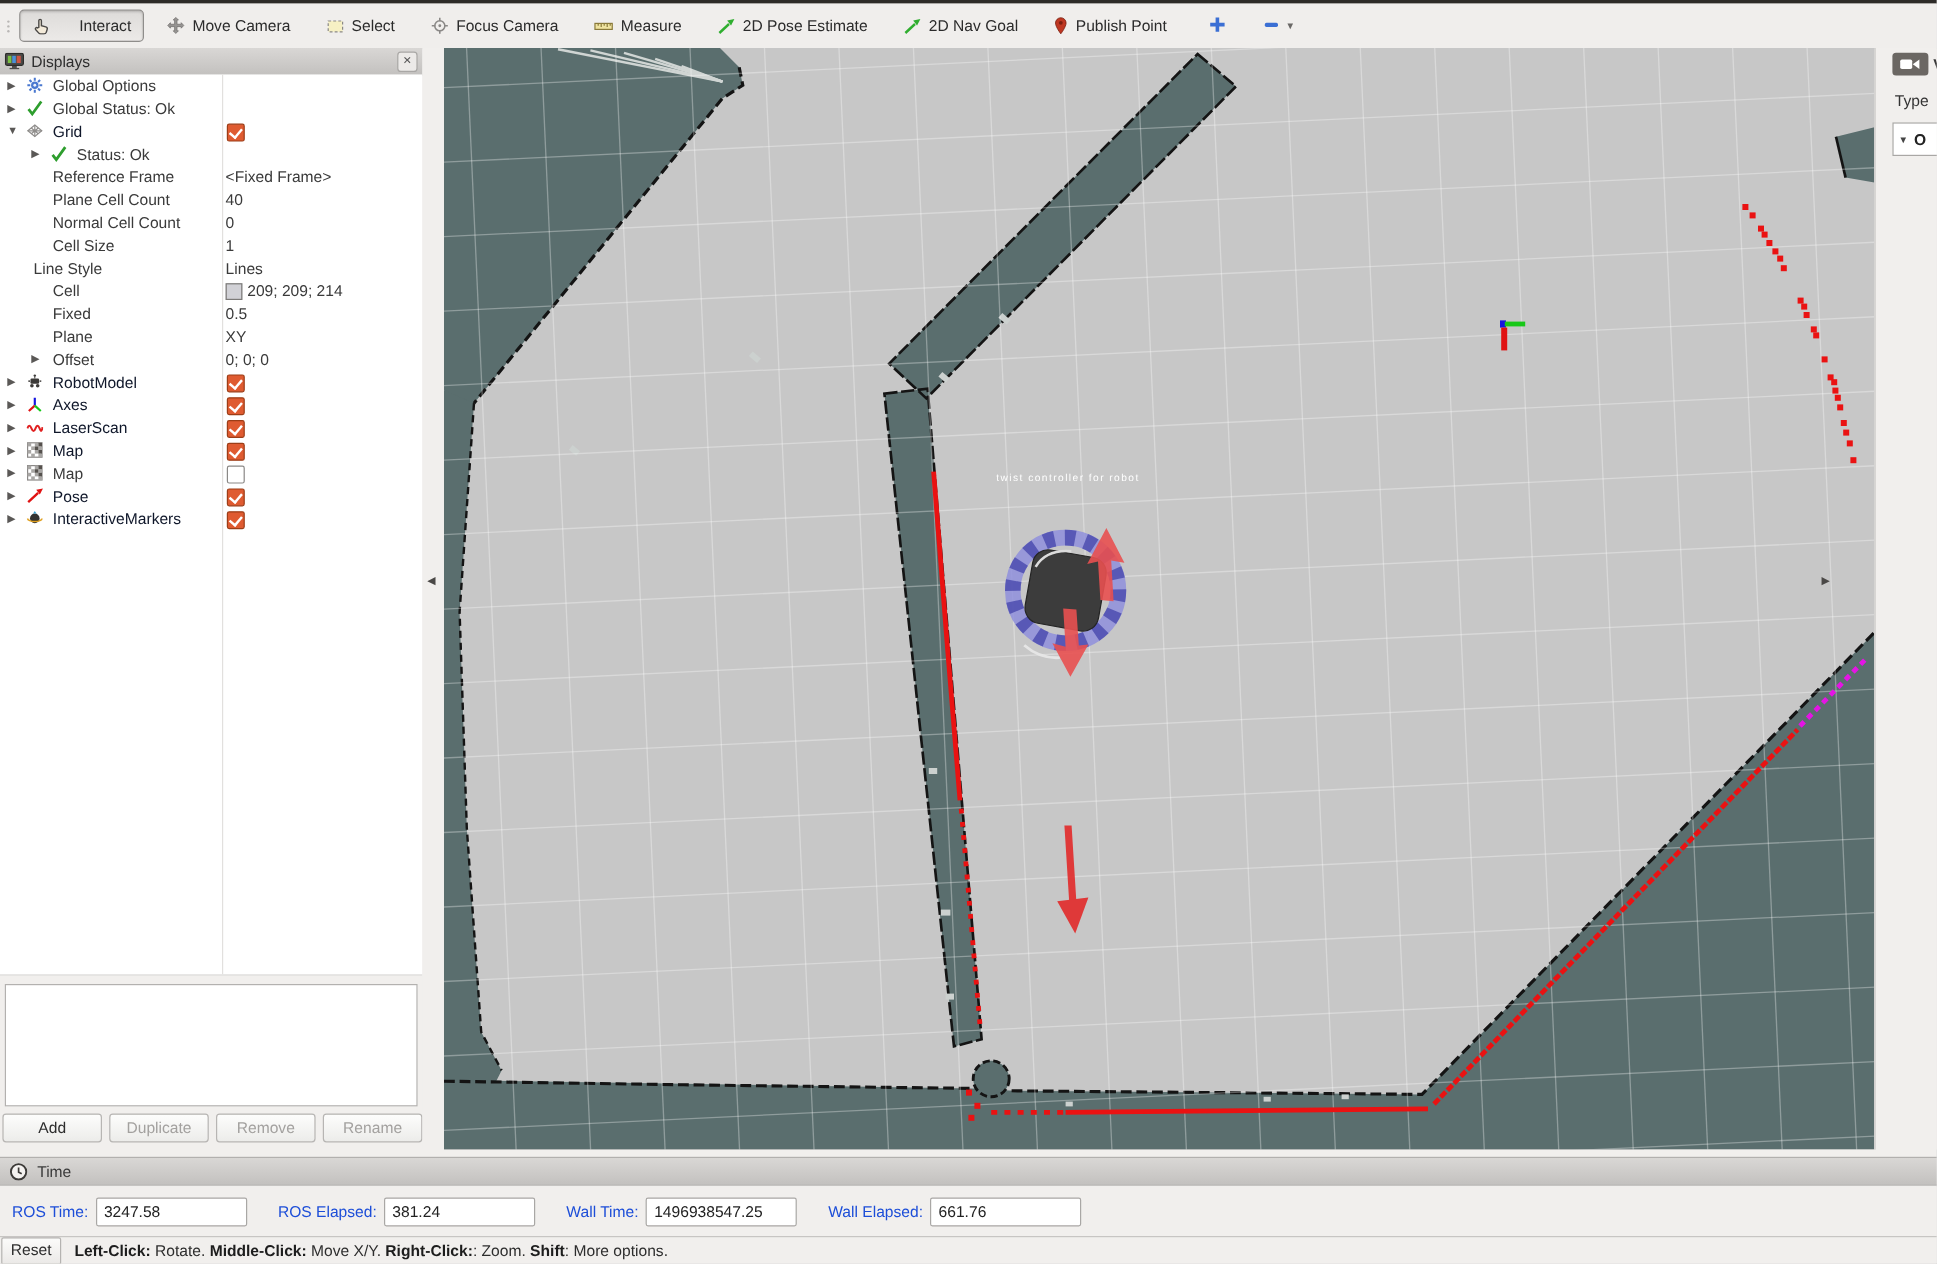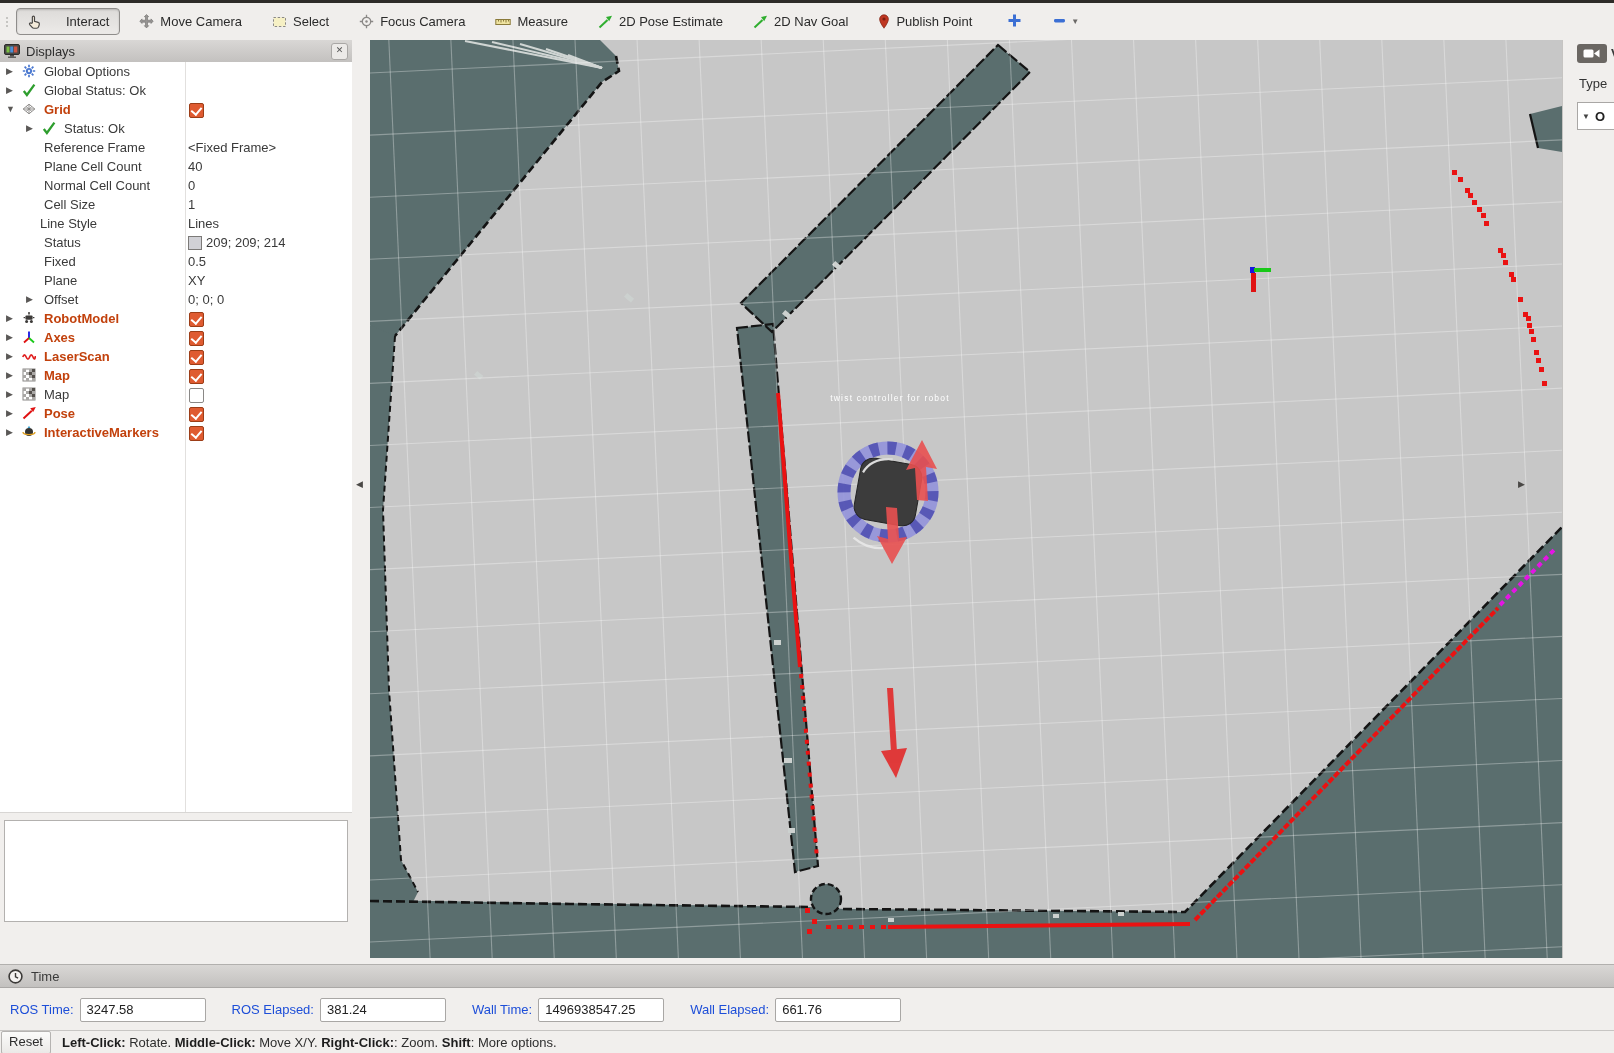--- a/index.html
+++ b/index.html
@@ -21,21 +21,21 @@
   #displays-panel{left:0;top:40px;width:352px;height:918px;background:#f1efed;}
   .panel-header{height:22px;background:linear-gradient(#d9d7d5,#c3c1bf);border-bottom:1px solid #a9a7a5;display:flex;align-items:center;padding:0 4px;position:relative;}
   .panel-header .ph-title{margin-left:6px;color:#2e2e2e;}
   .ph-close{position:absolute;right:4px;top:3px;width:15px;height:15px;background:#eceae8;border:1px solid #a9a7a5;border-radius:3px;font-size:9px;line-height:13px;text-align:center;color:#555;}
   #display-tree{position:absolute;left:0;top:22px;width:352px;height:750px;background:#ffffff;border-bottom:1px solid #d8d6d4;overflow:hidden;}
   #tree-divider{position:absolute;left:185px;top:0;width:1px;height:100%;background:#e2e0de;}
   .trow{position:relative;height:19px;line-height:19px;}
   .twisty{position:absolute;font-size:9px;color:#5a5856;top:0;}
   .ticon{position:absolute;top:2px;}
   .tlabel{position:absolute;top:0;white-space:nowrap;}
-  .trow.emph .tlabel{color:#c2410c;font-weight:bold;}
+  .trow.emph .tlabel{color:#0f172a;font-weight:normal;}
   .tvalue{position:absolute;left:188px;top:0;white-space:nowrap;display:flex;align-items:center;gap:4px;height:19px;text-align:center;}
   .swatch{width:12px;height:12px;background:#d1d1d6;border:1px solid #7c7a78;display:inline-block;}
   .cbox{position:absolute;left:189px;top:3px;width:13px;height:13px;border-radius:2px;}
   .cbox.checked{background:#df5b31;border:1px solid #9c3d17;}
   .cbox.checked::after{content:"";position:absolute;left:3px;top:1px;width:5px;height:8px;border:solid #fff;border-width:0 2px 2px 0;transform:rotate(40deg);}
   .cbox.unchecked{background:#fff;border:1px solid #8a8886;}
   #desc-box{position:absolute;left:4px;top:780px;width:342px;height:100px;background:#fff;border:1px solid #b3b1af;}
   #panel-buttons{position:absolute;left:2px;top:888px;width:350px;display:flex;gap:6px;}
   .pbtn{flex:1;height:22px;border:1px solid #b7b5b3;border-radius:3px;background:linear-gradient(#fdfdfc,#ececea);text-align:center;line-height:21px;color:#2d2d2d;}
   .pbtn.disabled{color:#a3a19f;}
@@ -228,27 +228,27 @@
           <span>0</span>
         </span>
       </div>
       <div class="trow">
         <span class="tlabel" style="left: 44px;">Cell Size</span>
         <span class="tvalue">
           <span>1</span>
         </span>
       </div>
       <div class="trow">
-        <span class="tlabel" style="left: 40px;">Line Style</span>
+        <span class="tlabel" style="left: 28px;">Line Style</span>
         <span class="tvalue">
           <span>Lines</span>
         </span>
       </div>
       <div class="trow">
-        <span class="tlabel" style="left: 44px;">Status</span>
+        <span class="tlabel" style="left: 44px;">Cell</span>
         <span class="tvalue">
           <span class="swatch" style="background: rgb(209, 209, 214);"></span>
           <span>209; 209; 214</span>
         </span>
       </div>
       <div class="trow">
         <span class="tlabel" style="left: 44px;">Fixed</span>
         <span class="tvalue">
           <span>0.5</span>
         </span>
@@ -358,20 +358,26 @@
         <span class="ticon" style="left: 22px;"><svg width="14" height="14" viewBox="0 0 14 14">
             <circle cx="7" cy="7" r="4" fill="#333331"></circle>
             <path d="M1 7a6 2.6 0 0012 0" fill="none" stroke="#e0a020" stroke-width="1.3"></path>
             <path d="M7 0.8l1.4 2.2H5.6z" fill="#35a0d0"></path>
           </svg></span>
         <span class="tlabel" style="left: 44px;">InteractiveMarkers</span>
         <span class="cbox checked"></span>
       </div>
     </div>
   <div id="desc-box"></div>
+  <div id="panel-buttons">
+      <div class="pbtn">Add</div>
+      <div class="pbtn disabled">Duplicate</div>
+      <div class="pbtn disabled">Remove</div>
+      <div class="pbtn disabled">Rename</div>
+    </div>
 </div>
 
 <div id="splitter-left" class="abs"></div>
 <div id="splitter-arrow-left" class="abs split-arrow">◀</div>
 <div id="splitter-arrow-right" class="abs split-arrow">▶</div>
 
 <div id="viewport" class="abs">
 <svg width="1192" height="918" viewBox="0 0 1192 918">
 
   <rect x="0" y="0" width="1192" height="918" fill="#c7c7c7"></rect>

